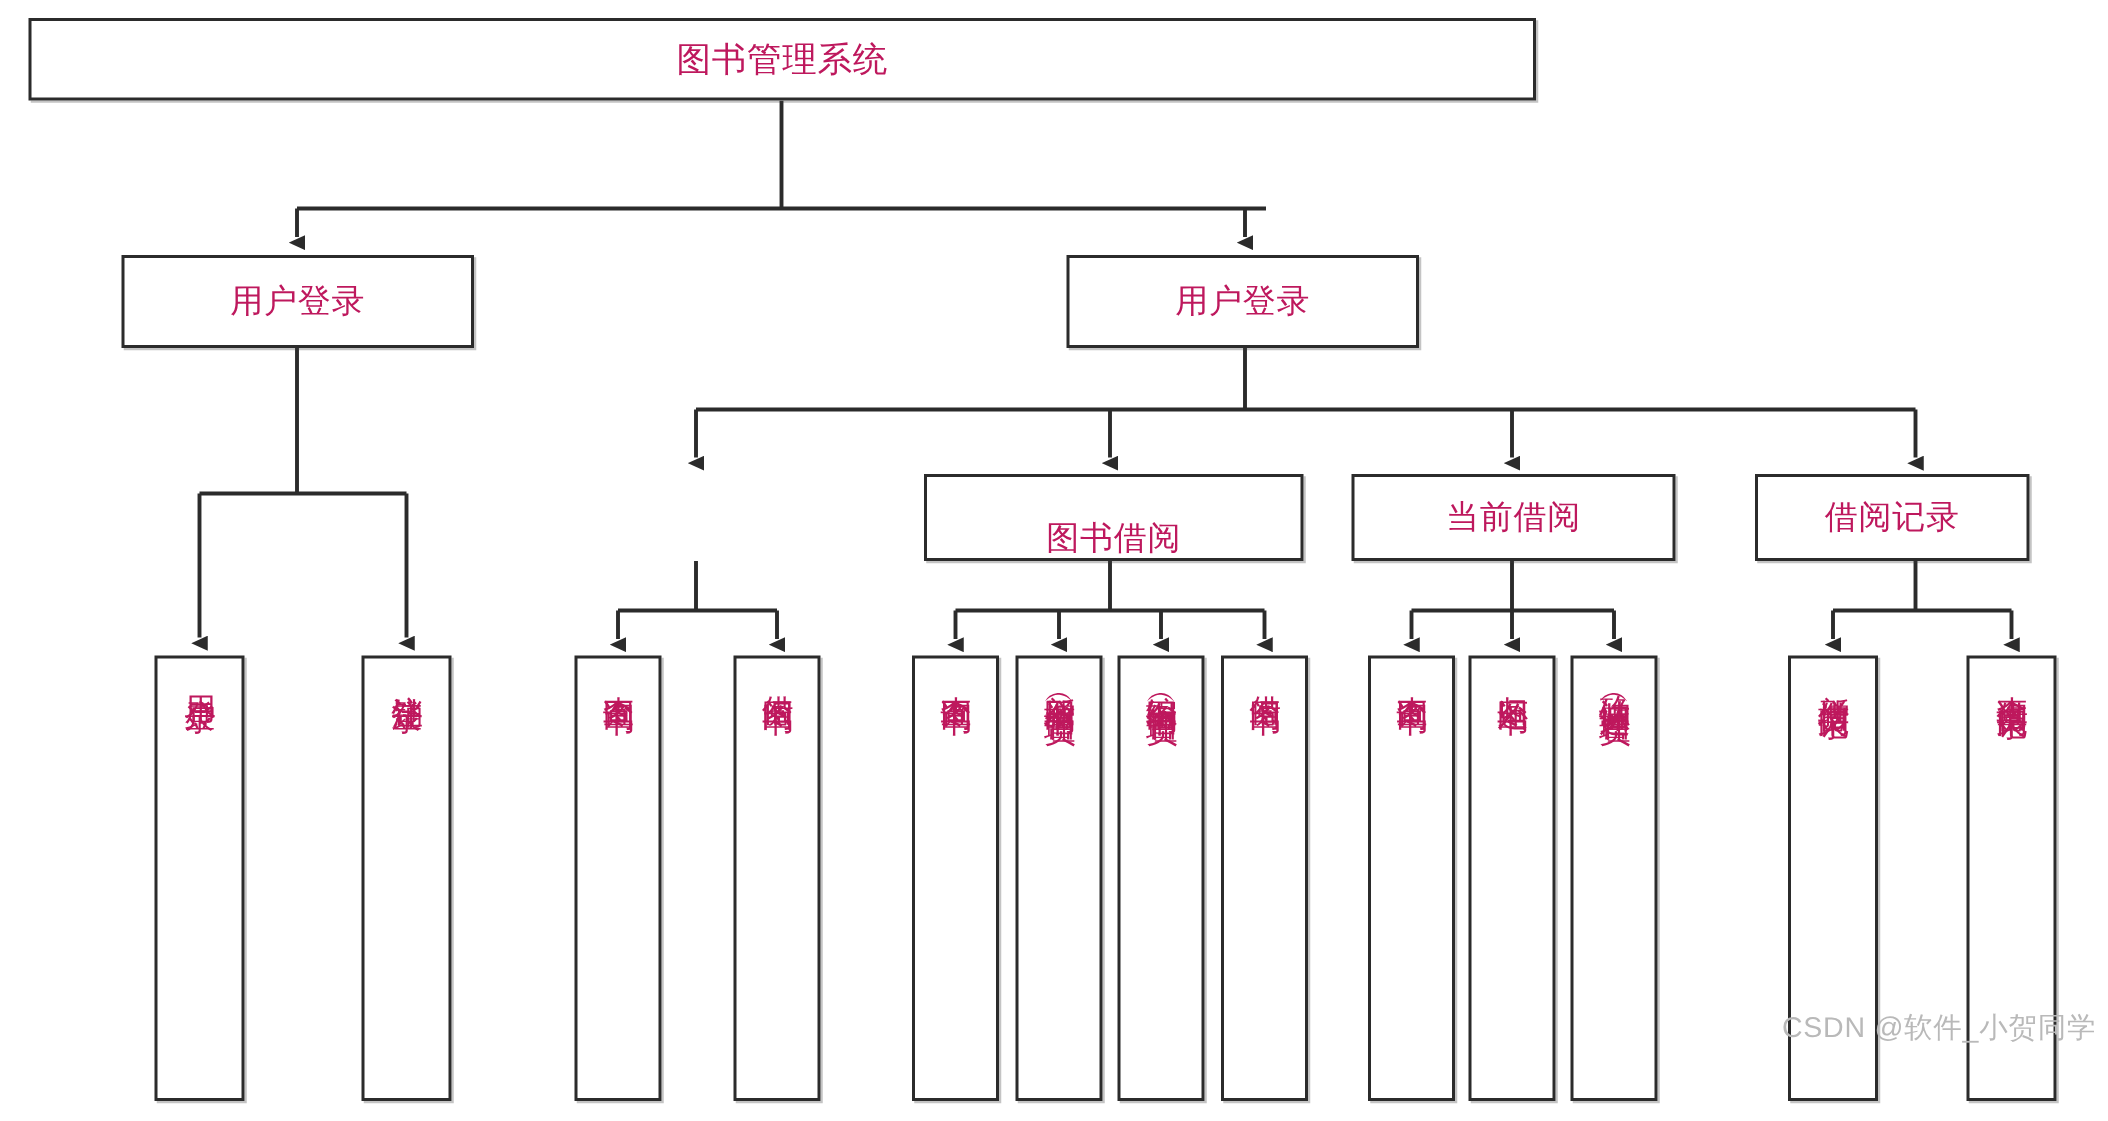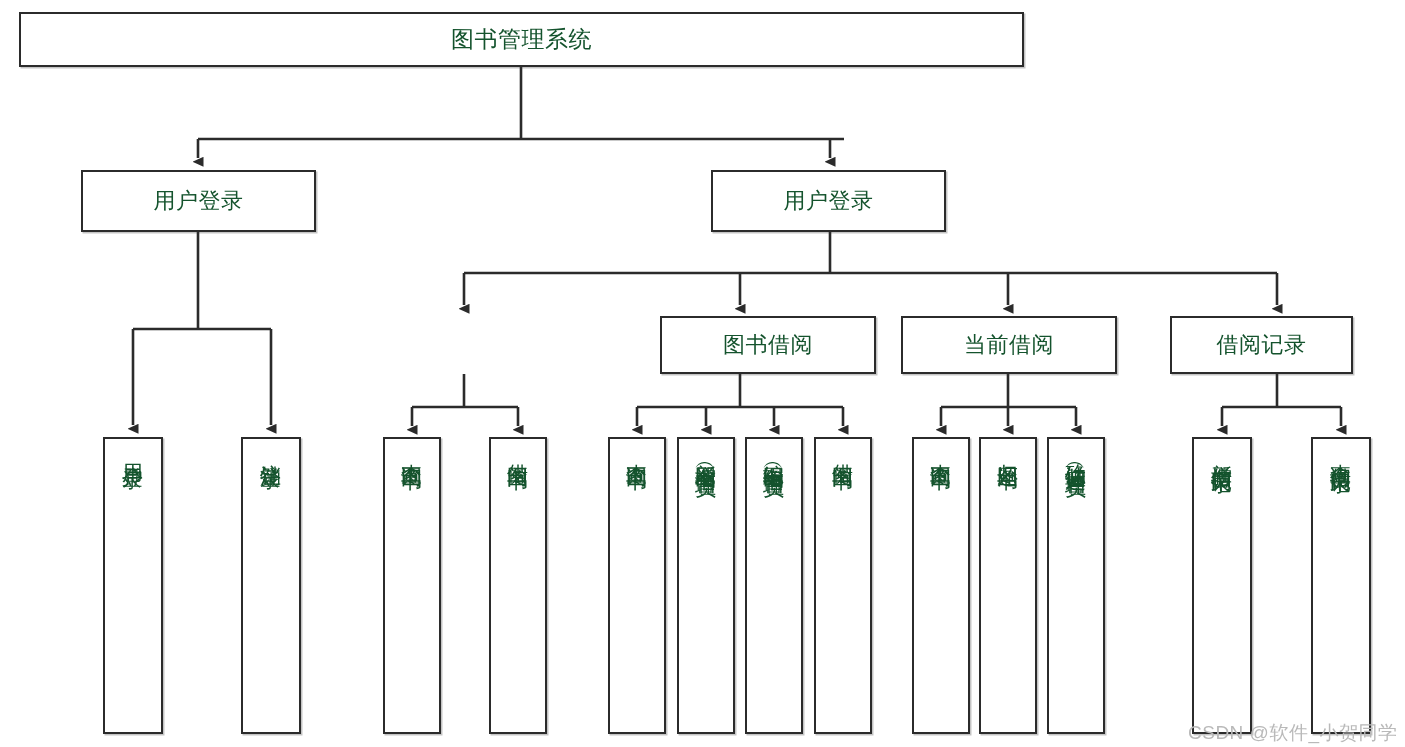--- a/index.html
+++ b/index.html
@@ -33,21 +33,21 @@
     background: #ffffff;
     border: 2.4px solid #2b2b2b;
     box-shadow: 1.5px 1.5px 0 rgba(60,60,60,0.30);
     display: flex;
     align-items: center;
     justify-content: center;
     text-align: center;
   }
   .node .label {
     display: block;
-    color: #14532d;
+    color: #be185d;
     letter-spacing: 0.5px;
     line-height: 1.18;
     white-space: nowrap;
   }
   
   .node.h .label {
     font-size: 22px;
   }
   .node.root .label {
     font-size: 23px;
@@ -62,21 +62,21 @@
     writing-mode: vertical-rl;
     text-orientation: upright;
     font-size: 21px;
     letter-spacing: 2px;
     line-height: 1;
     white-space: nowrap;
   }
   .watermark {
     position: absolute;
     left: 1188px;
-    top: 720px;
+    top: 672px;
     font-size: 19px;
     color: #b9b9b9;
     letter-spacing: 0.5px;
     white-space: nowrap;
     user-select: none;
   }
 </style>
 </head>
 <body>
 
@@ -136,21 +136,21 @@
     <span class="label">图书管理系统</span>
   </div>
 
   <div class="node h" style="left:81px; top:170px; width:235px; height:62px;">
     <span class="label">用户登录</span>
   </div>
   <div class="node h" style="left:711px; top:170px; width:235px; height:62px;">
     <span class="label">用户登录</span>
   </div>
 
-  <div class="node h" style="left:660px; top:316px; width:216px; height:58px;">
+  <div class="node h" style="left:616px; top:316px; width:253px; height:58px;align-items:flex-end;">
     <span class="label">图书借阅</span>
   </div>
   <div class="node h" style="left:901px; top:316px; width:216px; height:58px;">
     <span class="label">当前借阅</span>
   </div>
   <div class="node h" style="left:1170px; top:316px; width:183px; height:58px;">
     <span class="label">借阅记录</span>
   </div>
 
   <div class="node v" style="left:103px; top:437px; width:60px; height:297px;">

